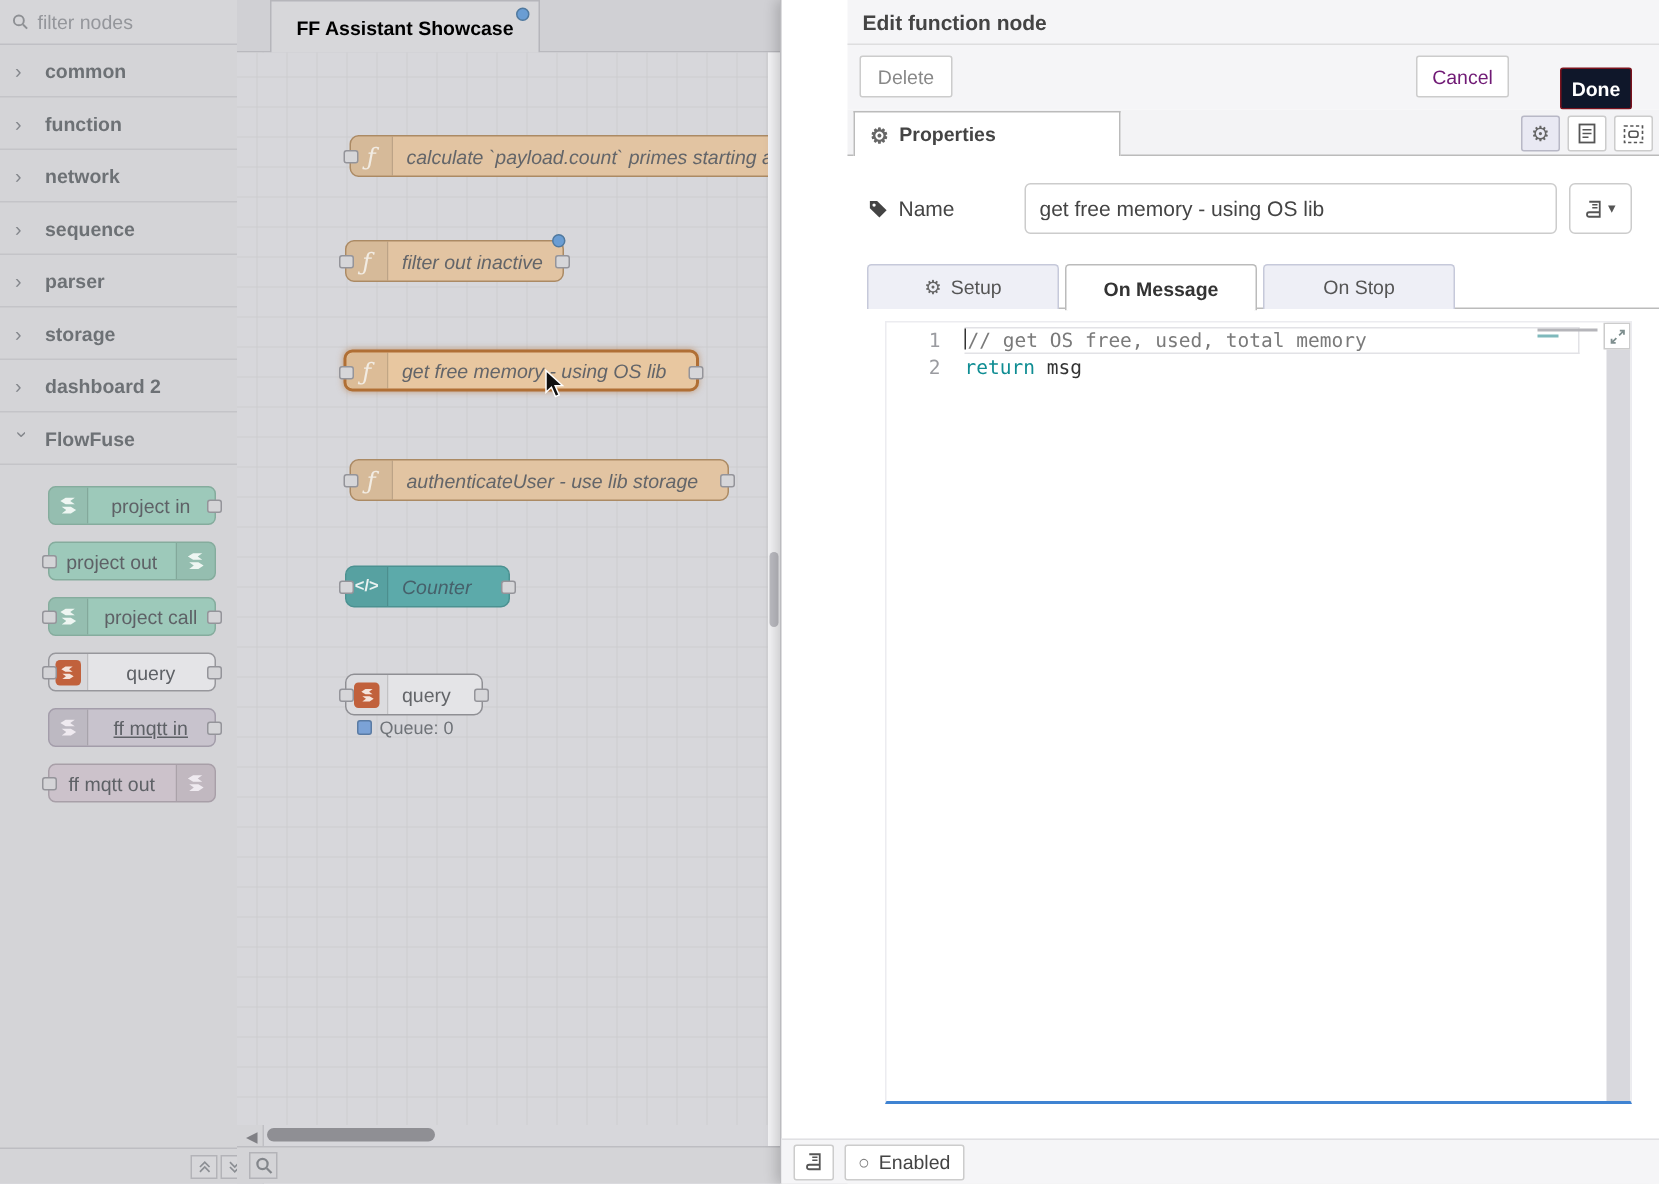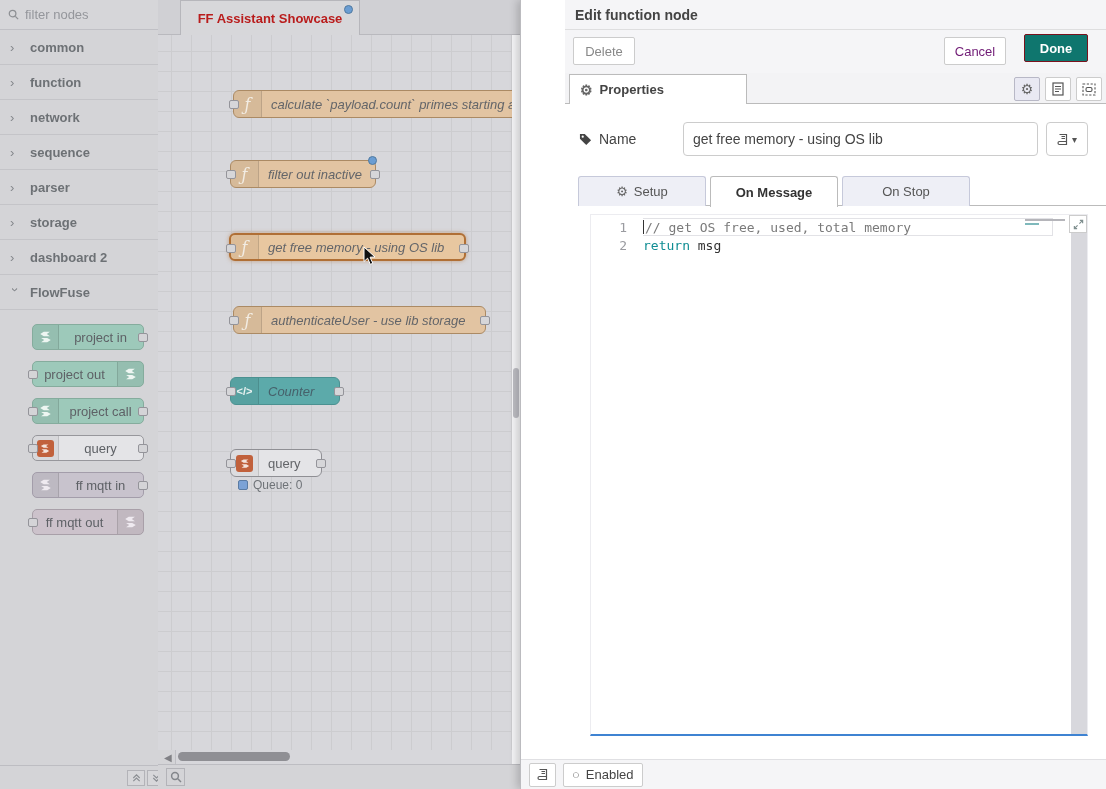--- a/index.html
+++ b/index.html
@@ -15,31 +15,31 @@
   .pal-nodes { padding:14px 0 0 0; }
   .pal-node { position:relative; width:112px; height:26px; margin:0 auto 11px auto; border-radius:5px; border:1px solid #97979c; font-size:13px; color:#5e6166; display:flex; align-items:center; cursor:grab; }
   .pal-node .plabel { flex:1; text-align:center; }
   .pal-icon { width:26px; height:100%; display:flex; align-items:center; justify-content:center; }
   .pal-icon.left { border-right:1px solid rgba(0,0,0,.12); background:rgba(0,0,0,.05); border-radius:4px 0 0 4px; }
   .pal-icon.right { border-left:1px solid rgba(0,0,0,.12); background:rgba(0,0,0,.05); border-radius:0 4px 4px 0; }
   .pport { position:absolute; width:10px; height:9px; background:#d4d4d7; border:1px solid #94949a; border-radius:2px; top:8px; }
   .pport.l { left:-5px; } .pport.r { right:-5px; }
   .teal { background:#9dc9ba; border-color:#85ac9d; }
   .whitey { background:#e4e4e7; }
-  .lav { background:#c8c3cd; border-color:#a39daa; }
+  .lav { background:#c8c3cd; border-color:#a39daa;text-decoration:underline; }
   .lav2 { background:#ccc2cb; border-color:#a89fa8; }
   .ff-orange-chip { width:17px; height:17px; border-radius:3px; background:#c1613c; display:flex; align-items:center; justify-content:center; }
   .pal-scrollthumb { position:absolute; right:1px; top:367px; width:4px; height:56px; background:#b4b4ba; border-radius:2px; }
   .pal-footer { position:absolute; bottom:0; left:0; width:100%; height:24px; background:#d4d4d7; border-top:1px solid #bdbdc2; }
   .pal-foot-btn { position:absolute; top:4px; width:18px; height:16px; border:1px solid #b3b3b8; background:#d7d7da; color:#8b8e93; font-size:9px; display:flex; align-items:center; justify-content:center; cursor:pointer; }
 
   
   .canvas-wrap { position:absolute; left:158px; top:0; width:362px; height:789px; }
   .tabbar { position:absolute; left:0; top:0; width:100%; height:35px; background:#d0d0d4; border-bottom:1px solid #b9b9be; }
-  .flowtab { position:absolute; left:22px; top:0; width:180px; height:35px; background:#d7d7da; border:1px solid #b6b6bb; border-bottom:none; display:flex; align-items:center; justify-content:center; font-size:13px; font-weight:bold; color:#b91c1c; cursor:pointer; }
+  .flowtab { position:absolute; left:22px; top:0; width:180px; height:35px; background:#d7d7da; border:1px solid #b6b6bb; border-bottom:none; display:flex; align-items:center; justify-content:center; font-size:13px; font-weight:bold; color:#000000; cursor:pointer; }
   .dot { width:9px; height:9px; border-radius:50%; background:#6a9dd3; border:1px solid #50799f; }
   .tab-dot { position:absolute; right:6px; top:4px; }
   .canvas { position:absolute; left:0; top:35px; width:100%; height:715px; overflow:hidden; background-color:#d7d7db;
     background-image:linear-gradient(#cccccf 1px, transparent 1px), linear-gradient(90deg,#cccccf 1px, transparent 1px);
     background-size:20px 20px; background-position:13px 16px; }
   .node { position:absolute; height:28px; border-radius:6px; border:1px solid #ab8a64; background:#e2c4a2; display:flex; align-items:center; font-size:13px; color:#636569; cursor:pointer; }
   .node .nlabel { padding:0 10px 0 9px; white-space:nowrap; font-style:italic; }
   .node .nlabel.upright { font-style:normal; }
   .nicon { width:28px; height:100%; flex:0 0 auto; display:flex; align-items:center; justify-content:center; background:rgba(0,0,0,.05); border-right:1px solid rgba(0,0,0,.12); border-radius:5px 0 0 5px; color:#f2ece3; }
   .nicon .fx { font-family:"DejaVu Serif", serif; font-style:italic; font-size:16px; }
@@ -61,21 +61,21 @@
   .ws-zoom-btn { position:absolute; left:8px; top:3px; width:19px; height:18px; border:1px solid #b3b3b8; display:flex; align-items:center; justify-content:center; cursor:pointer; }
   .cursor-arrow { position:absolute; z-index:50; }
 
   
   .tray { position:absolute; left:520px; top:0; width:586px; height:789px; background:#ffffff; border-left:1px solid #bbbbbf; box-shadow:-3px 0 8px rgba(0,0,0,.18);padding-left:44px; }
   .tray-header { height:30px; background:#f5f5f7; border-bottom:1px solid #dededf; display:flex; align-items:center; padding:0 10px; font-size:14px; font-weight:bold; color:#444; }
   .tray-toolbar { height:43px; background:#f5f5f7; position:relative; }
   .btn { display:inline-flex; align-items:center; justify-content:center; height:28px; border:1px solid #ccc; border-radius:2px; background:#fff; color:#666; font-size:13px; cursor:pointer; padding:0 12px; }
   .btn-delete { position:absolute; left:8px; top:7px; width:62px; color:#888; }
   .btn-cancel { position:absolute; right:100px; top:7px; width:62px; color:#701a75; }
-  .btn-done { position:absolute; right:18px; top:4px; width:64px; background:#0f766e; border-color:#7a121d; color:#fff; font-weight:bold; }
+  .btn-done { position:absolute; right:18px; top:15px; width:48px; background:#0f172a; border-color:#7a121d; color:#fff; font-weight:bold; }
   .tray-tabsrow { height:31px; background:#f3f3f5; border-bottom:1px solid #bbb; position:relative; }
   .props-tab { position:absolute; left:4px; top:1px; width:178px; height:30px; background:#fff; border:1px solid #bbb; border-bottom:none; display:flex; align-items:center; gap:7px; padding:0 10px; font-size:13px; font-weight:bold; color:#444; cursor:pointer; z-index:2; }
   .gear { color:#666; font-size:14px; }
   .stack-btns { position:absolute; right:4px; top:4px; display:flex; gap:5px; }
   .stack-btn { width:26px; height:24px; border:1px solid #ccc; background:#fff; border-radius:2px; display:flex; align-items:center; justify-content:center; cursor:pointer; color:#555; }
   .stack-btn.active { background:#e9e9f3; border-color:#b8b8c6; }
   .tray-body { position:relative; height:685px; background:#fff; }
   .name-row { display:flex; align-items:center; gap:8px; padding:18px 18px 0 14px; }
   .name-label { display:flex; align-items:center; gap:7px; width:96px; font-size:14px; color:#444; }
   .name-input { flex:1; height:34px; border:1px solid #ccc; border-radius:4px; padding:0 9px; font-size:14px; color:#444; font-family:"Liberation Sans", sans-serif; background:#fff; }

